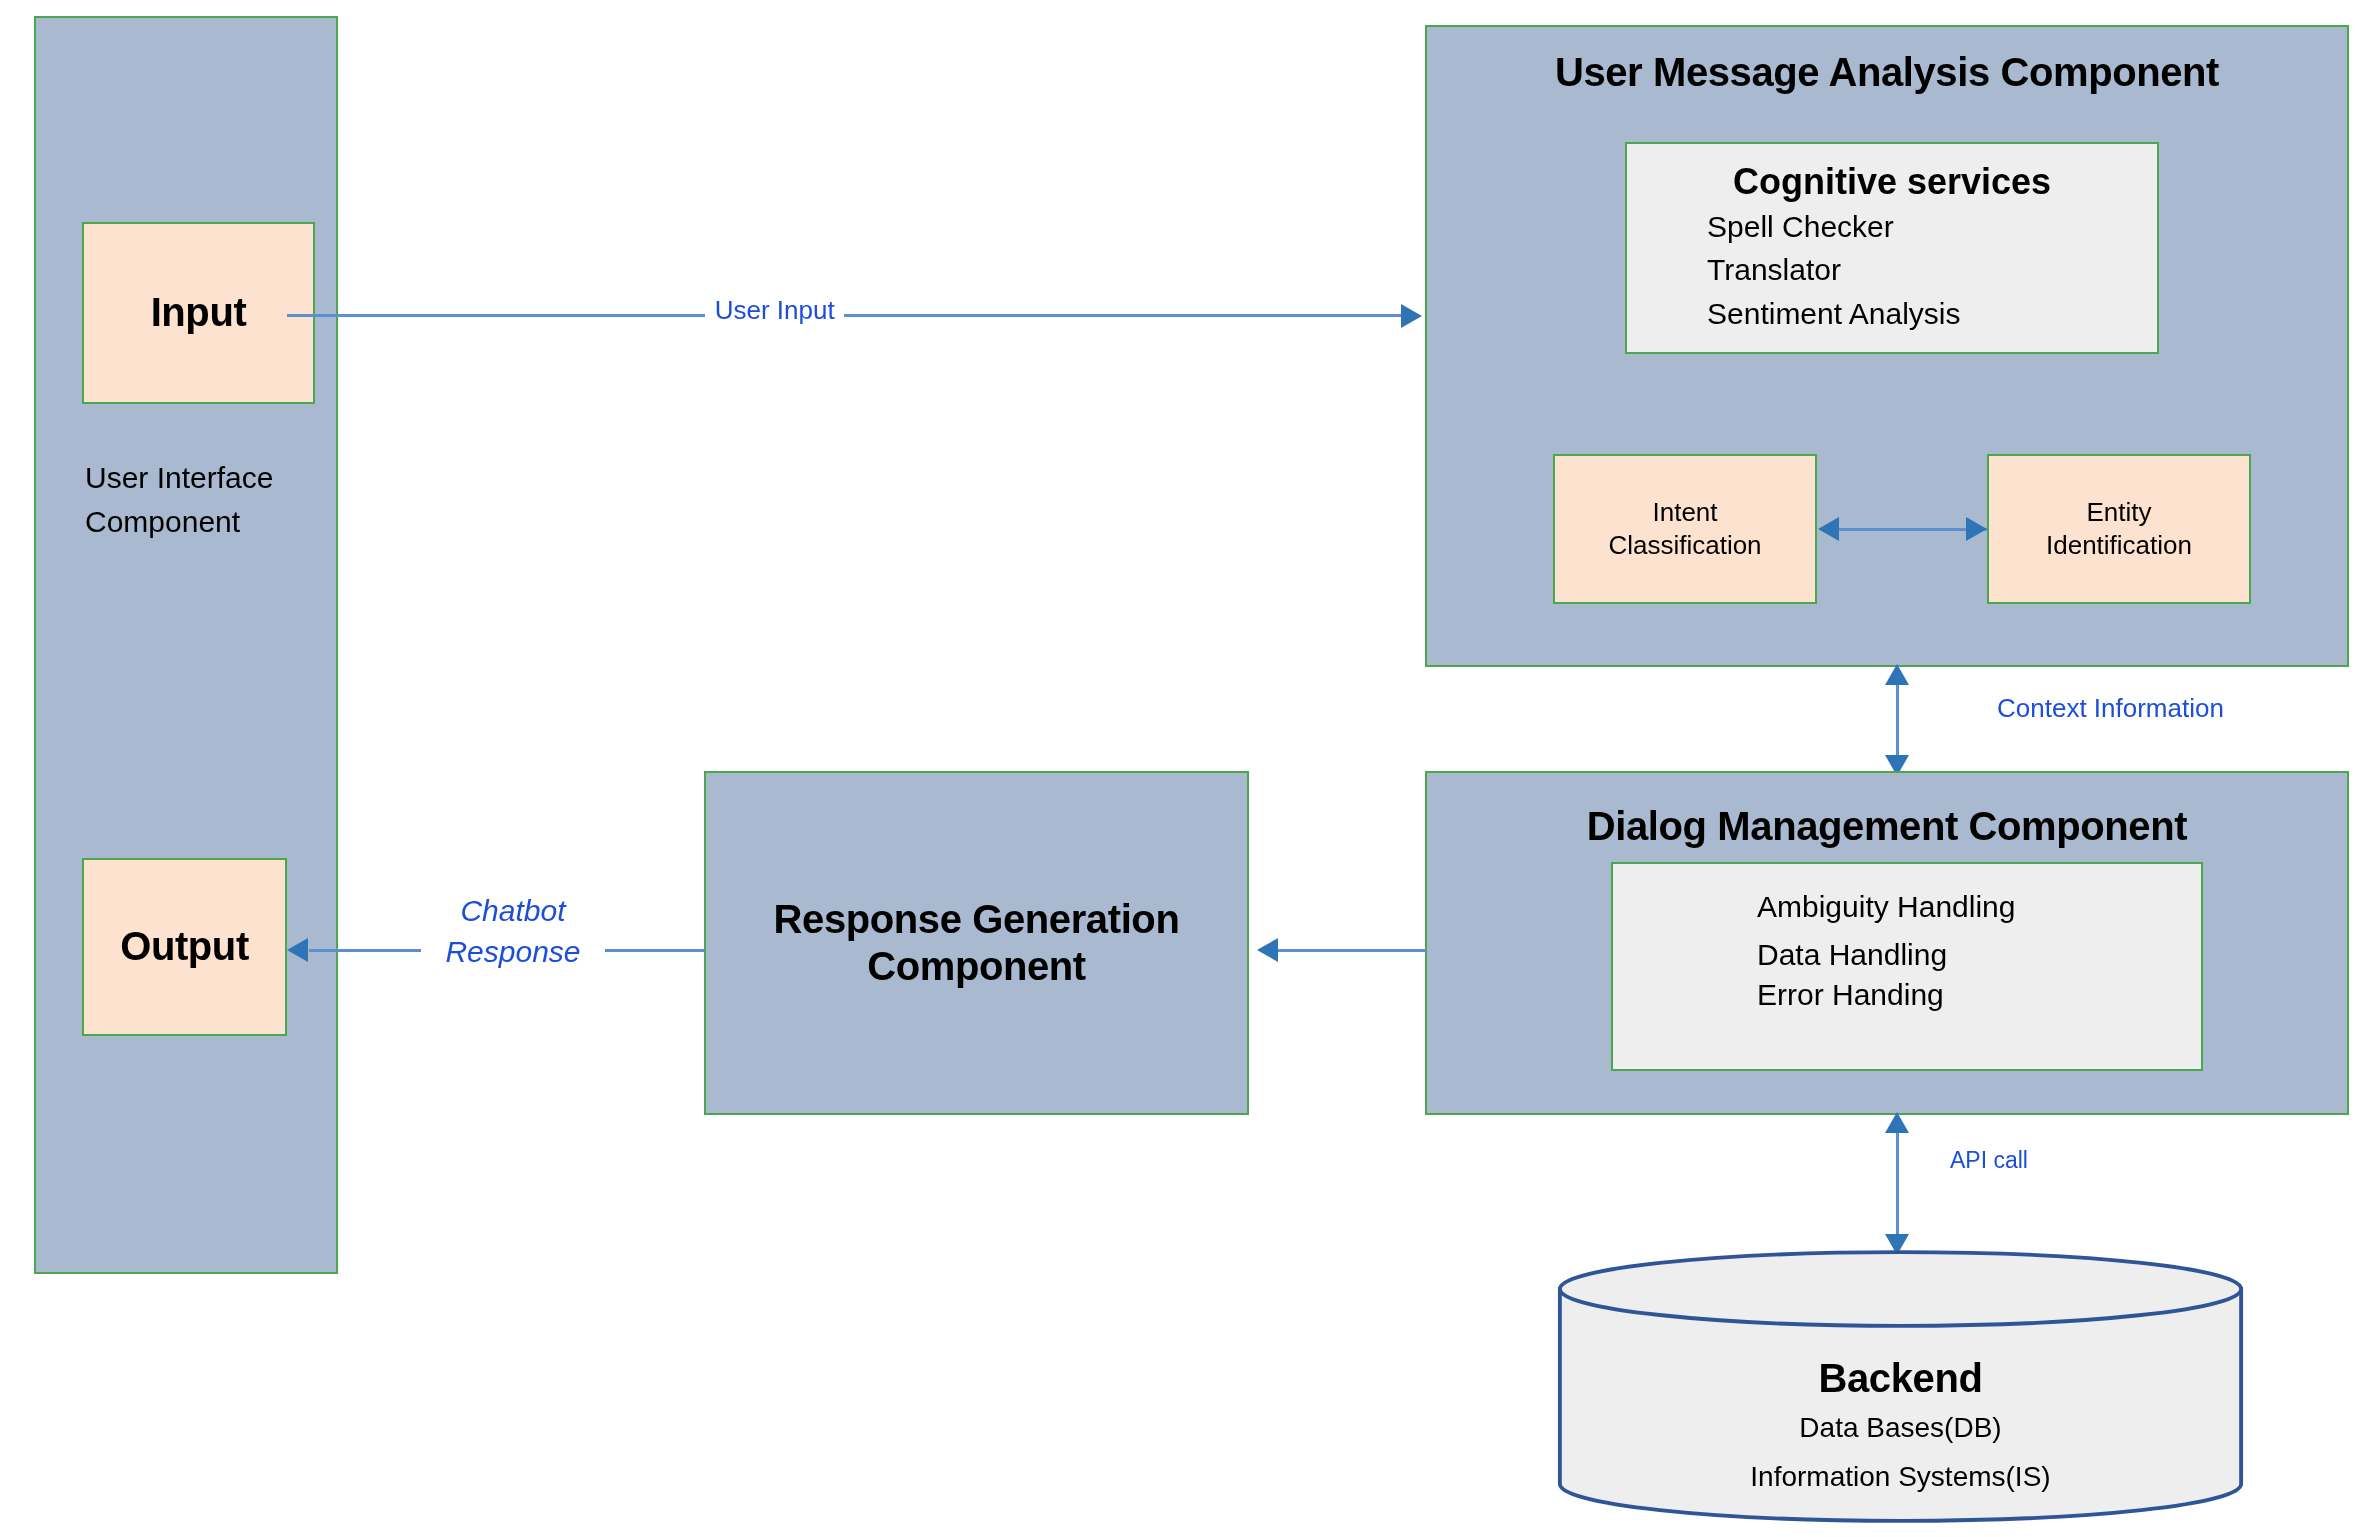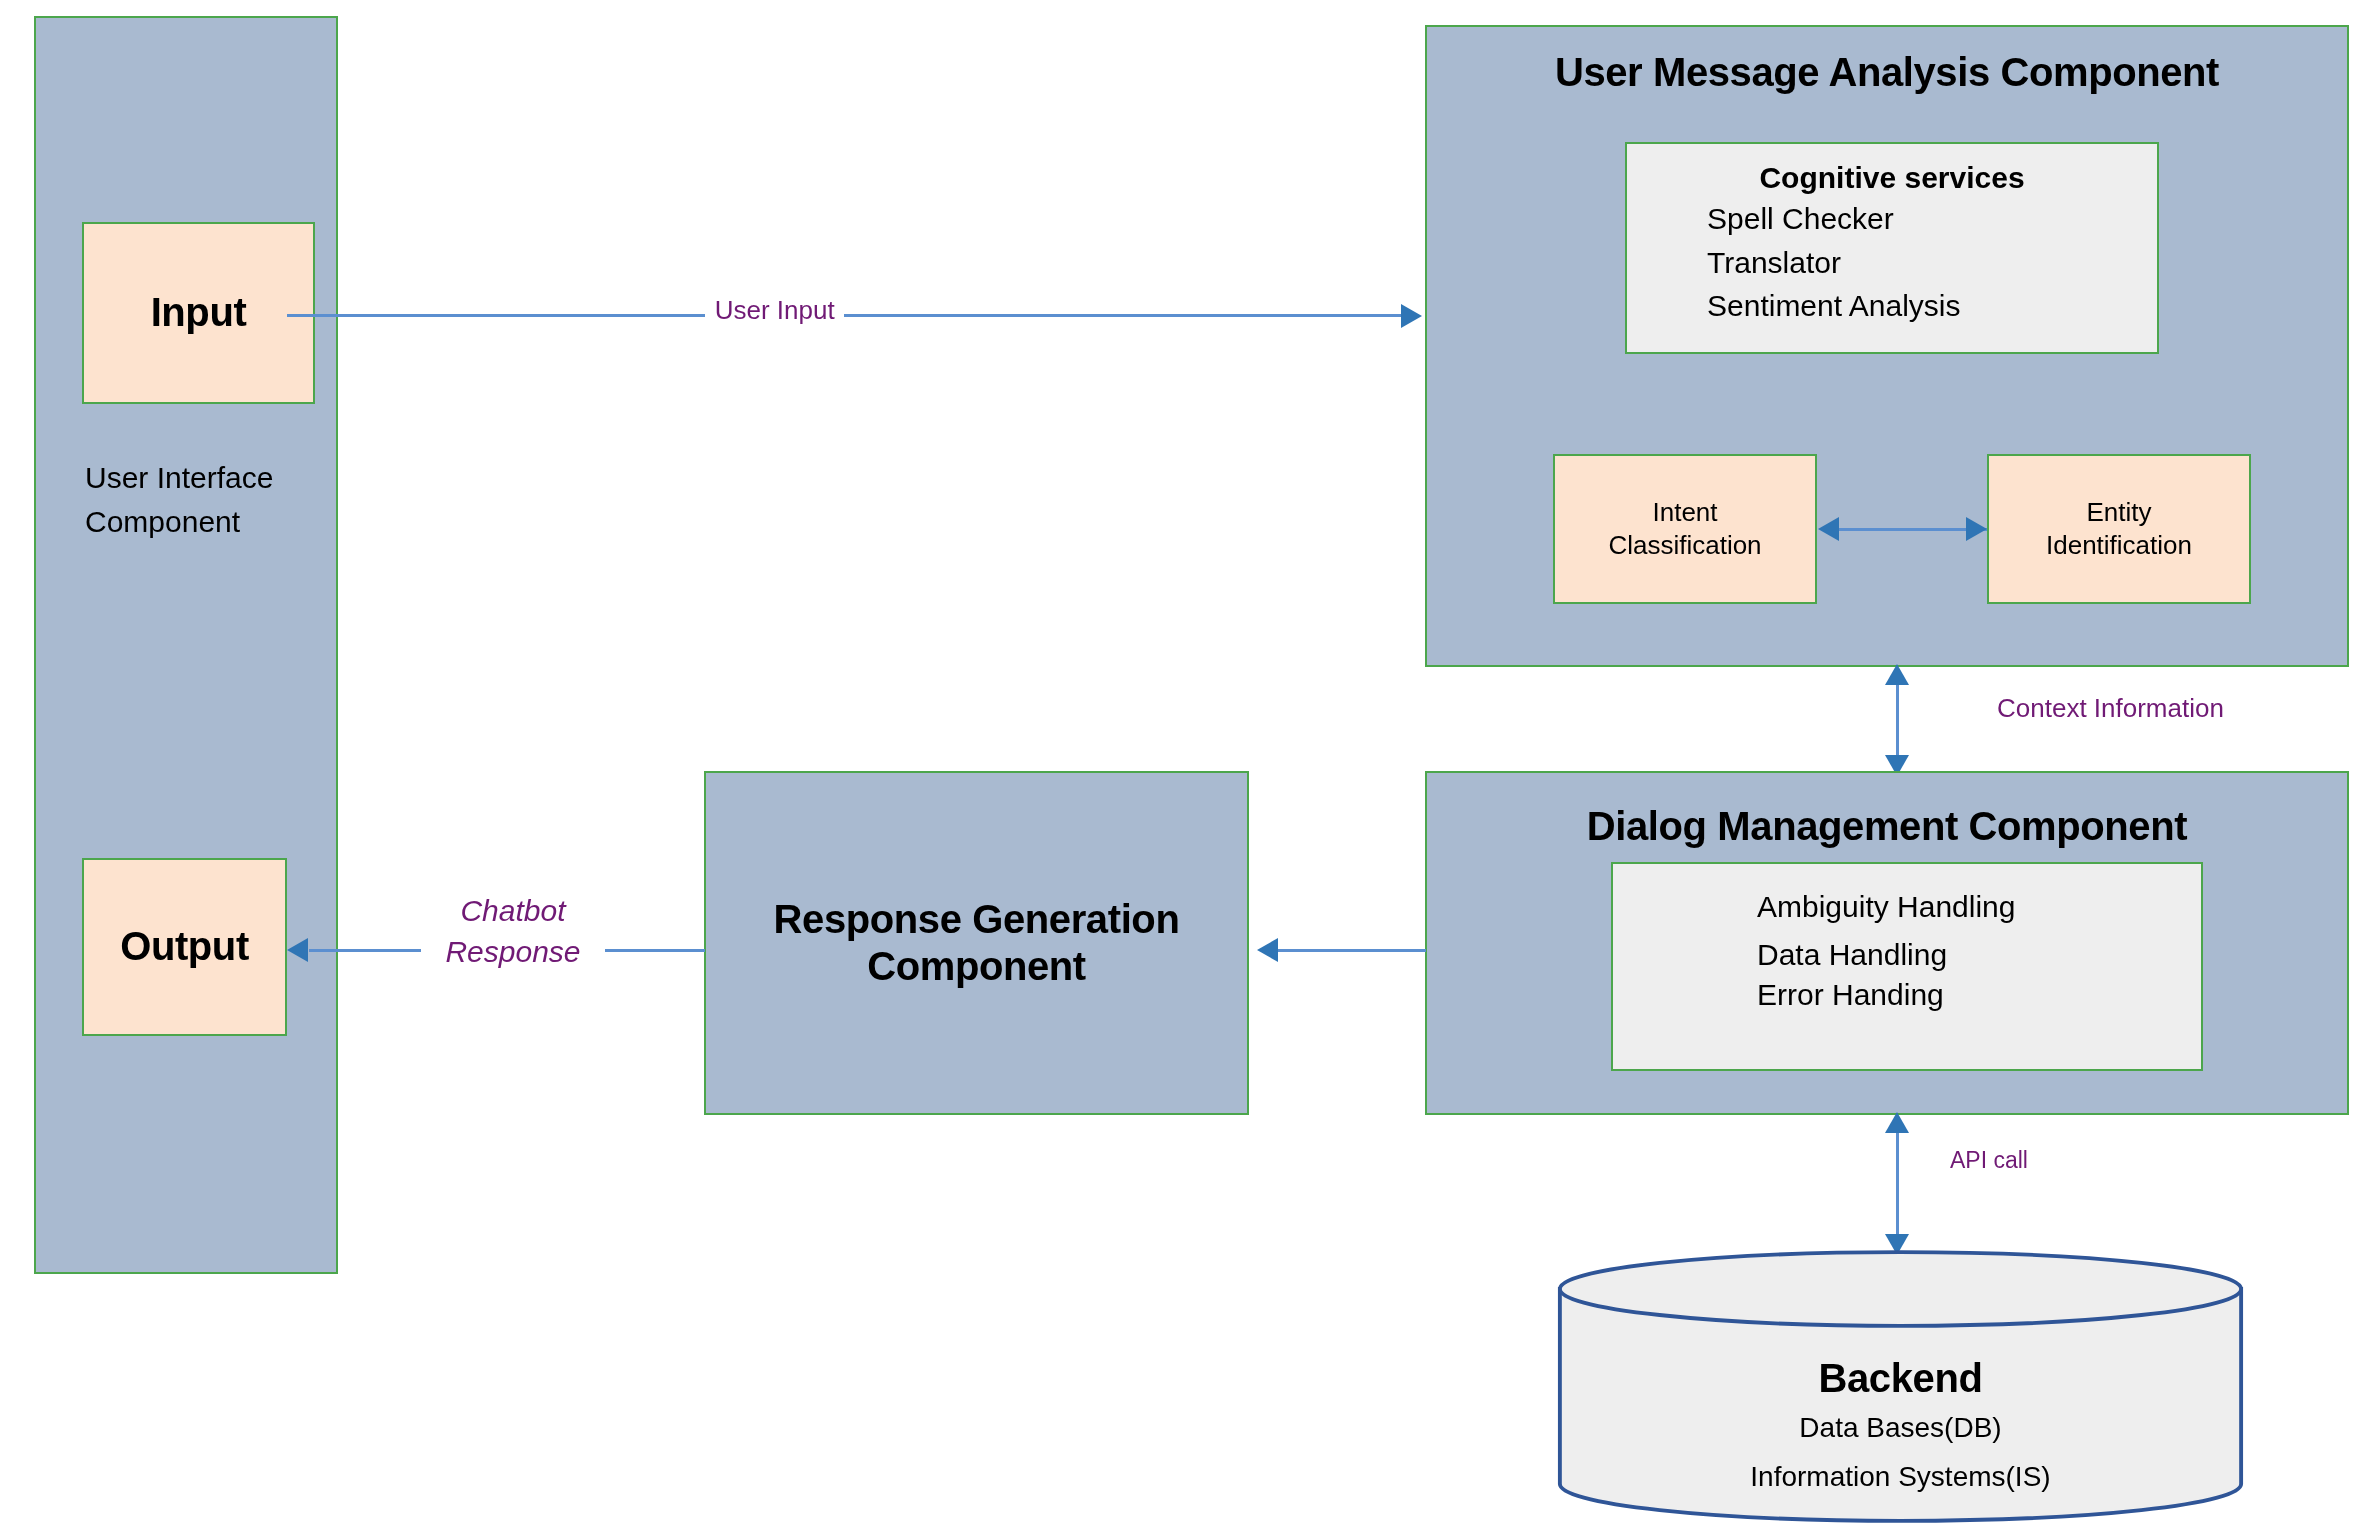--- a/index.html
+++ b/index.html
@@ -49,21 +49,21 @@
 
   
   .t-bold-lg {
     font-weight: bold;
     font-size: 40px;
     letter-spacing: -0.4px;
     line-height: 1.18;
   }
   .t-bold-md {
     font-weight: bold;
-    font-size: 30px;
+    font-size: 36px;
     line-height: 1.2;
   }
   .t-bold-sm {
     font-weight: normal;
     font-size: 26px;
     line-height: 1.28;
   }
   .t-reg-md {
     font-weight: normal;
     font-size: 30px;
@@ -71,21 +71,21 @@
   }
   .t-reg-sm {
     font-weight: normal;
     font-size: 28px;
     line-height: 1.45;
   }
   .t-label {
     font-weight: normal;
     font-size: 26px;
     line-height: 1.35;
-    color: #701a75;
+    color: #1d4ed8;
     background: transparent;
   }
 
   
   .line-h {
     background: #5b8fd0;
     height: 2.9px;
   }
   .line-v {
     background: #5b8fd0;

